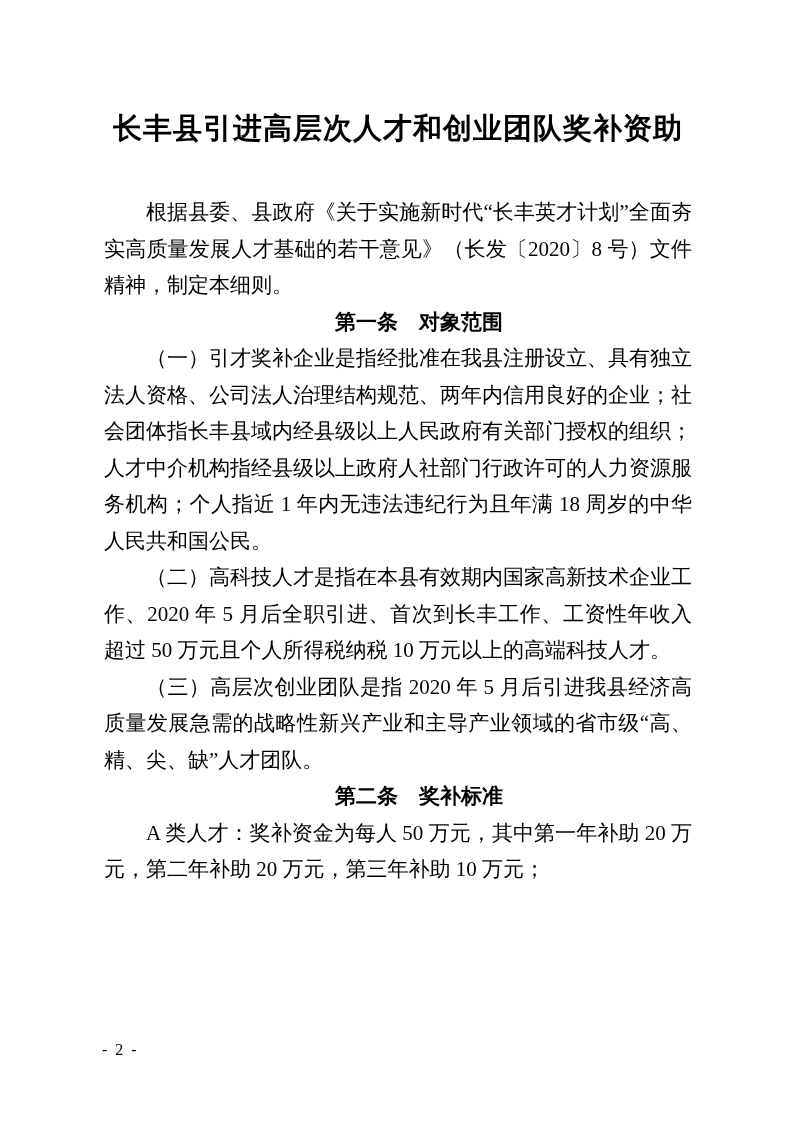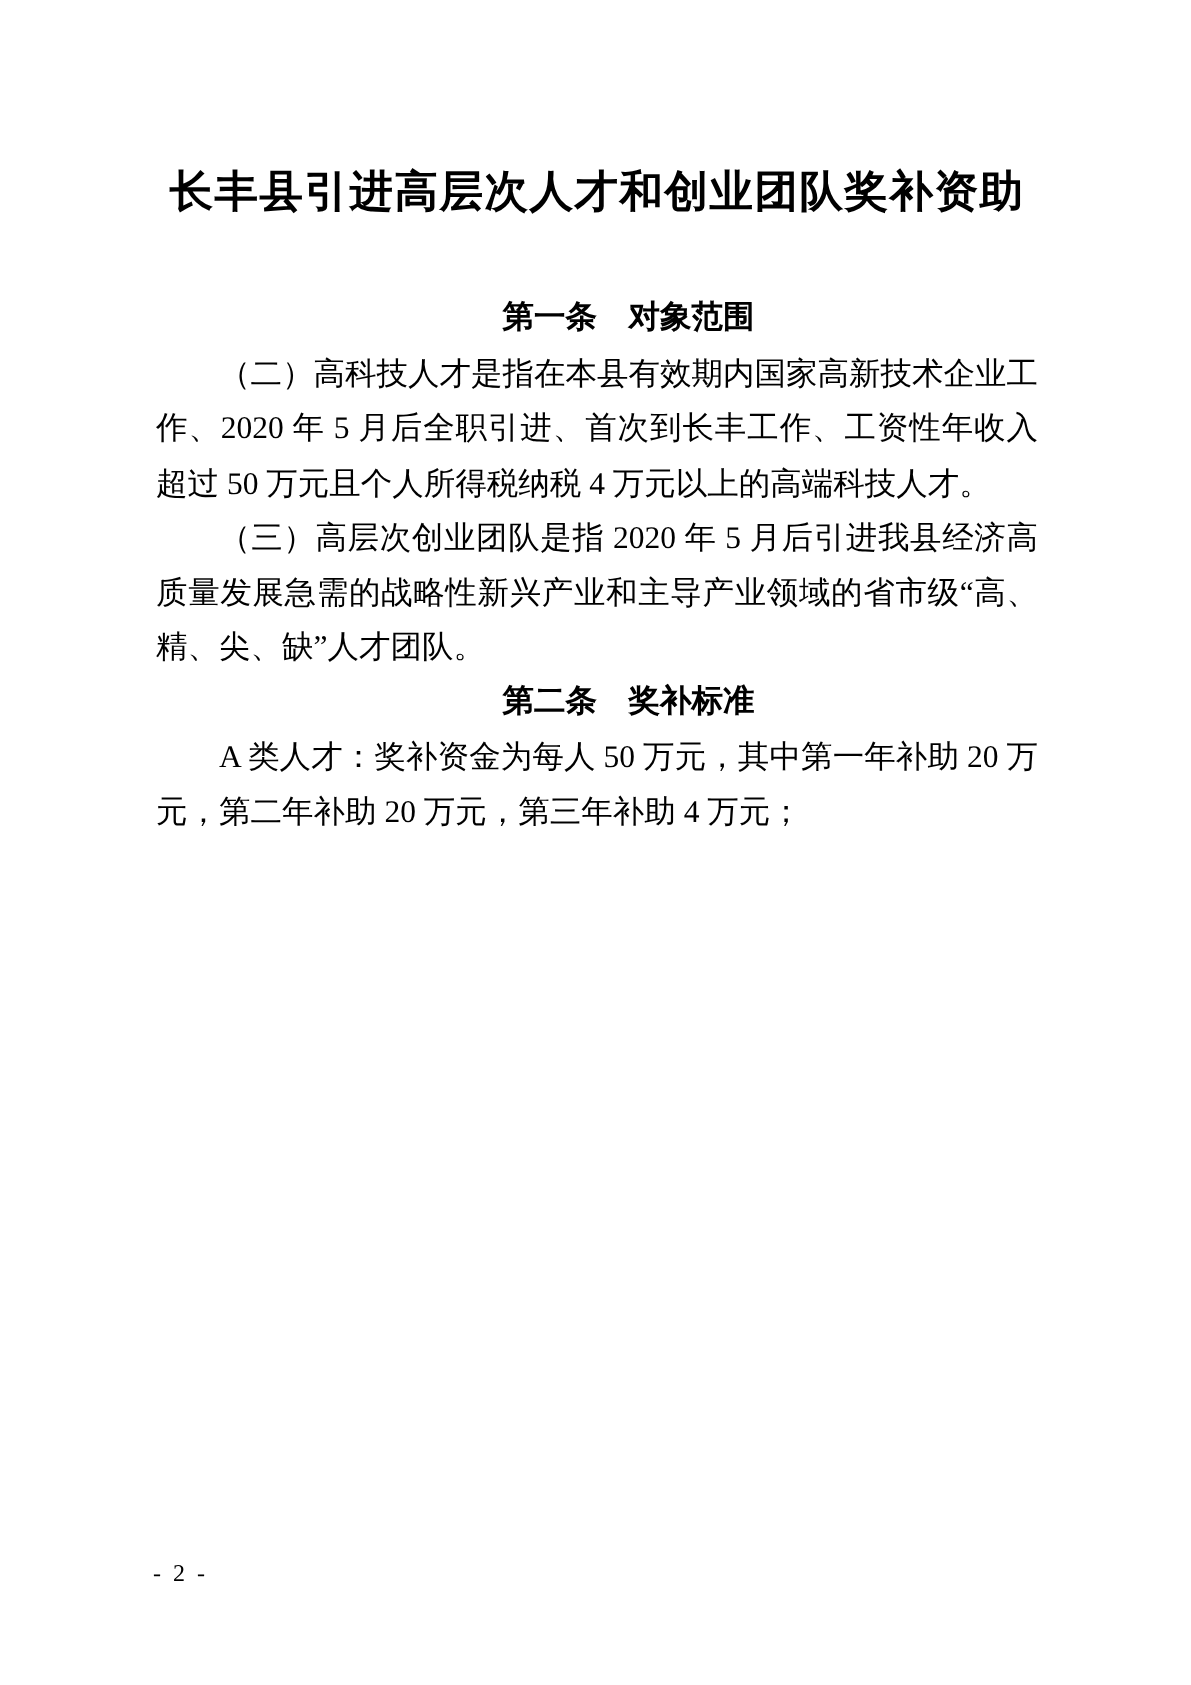--- a/index.html
+++ b/index.html
@@ -62,21 +62,23 @@
 </style>
 </head>
 <body>
 
 <div class="page">
   <div class="content">
     <h1 class="doc-title">
       <span>长丰县引进高层次人才和创业团队奖补资助</span><br>
     </h1>
     <div class="body-text" id="paragraphs">
+        <p class="body">根据县委、县政府《关于实施新时代“长丰英才计划”全面夯实高质量发展人才基础的若干意见》（长发〔2020〕8 号）文件精神，制定本细则。</p>
         <p class="heading">第一条　对象范围</p>
-        <p class="body">（二）高科技人才是指在本县有效期内国家高新技术企业工作、2020 年 5 月后全职引进、首次到长丰工作、工资性年收入超过 50 万元且个人所得税纳税 4 万元以上的高端科技人才。</p>
+        <p class="body">（一）引才奖补企业是指经批准在我县注册设立、具有独立法人资格、公司法人治理结构规范、两年内信用良好的企业；社会团体指长丰县域内经县级以上人民政府有关部门授权的组织；人才中介机构指经县级以上政府人社部门行政许可的人力资源服务机构；个人指近 1 年内无违法违纪行为且年满 18 周岁的中华人民共和国公民。</p>
+        <p class="body">（二）高科技人才是指在本县有效期内国家高新技术企业工作、2020 年 5 月后全职引进、首次到长丰工作、工资性年收入超过 50 万元且个人所得税纳税 10 万元以上的高端科技人才。</p>
         <p class="body">（三）高层次创业团队是指 2020 年 5 月后引进我县经济高质量发展急需的战略性新兴产业和主导产业领域的省市级“高、精、尖、缺”人才团队。</p>
         <p class="heading">第二条　奖补标准</p>
-        <p class="body">A 类人才：奖补资金为每人 50 万元，其中第一年补助 20 万元，第二年补助 20 万元，第三年补助 4 万元；</p>
+        <p class="body">A 类人才：奖补资金为每人 50 万元，其中第一年补助 20 万元，第二年补助 20 万元，第三年补助 10 万元；</p>
       </div>
   </div>
   <div class="page-footer">- 2 -</div>
 </div>
 
 </body></html>

